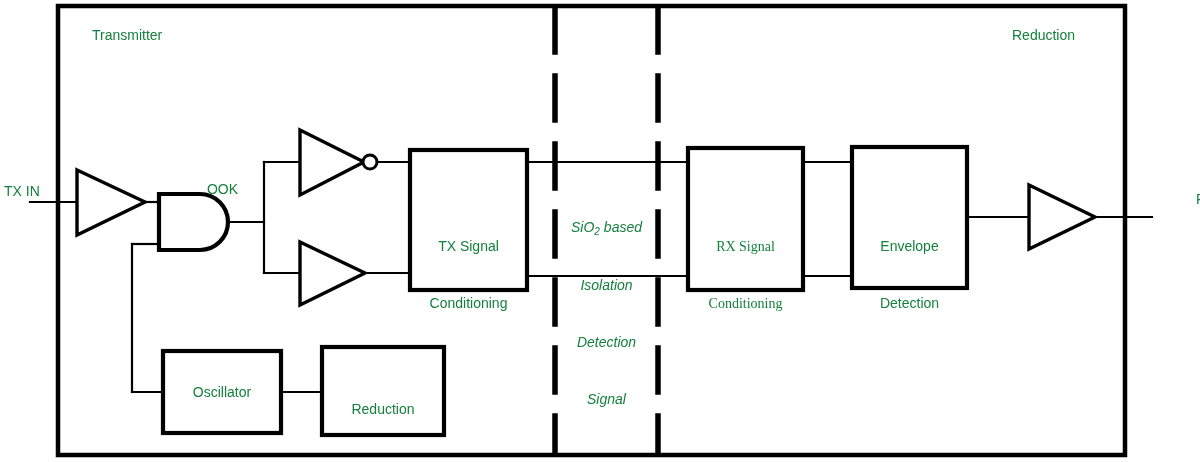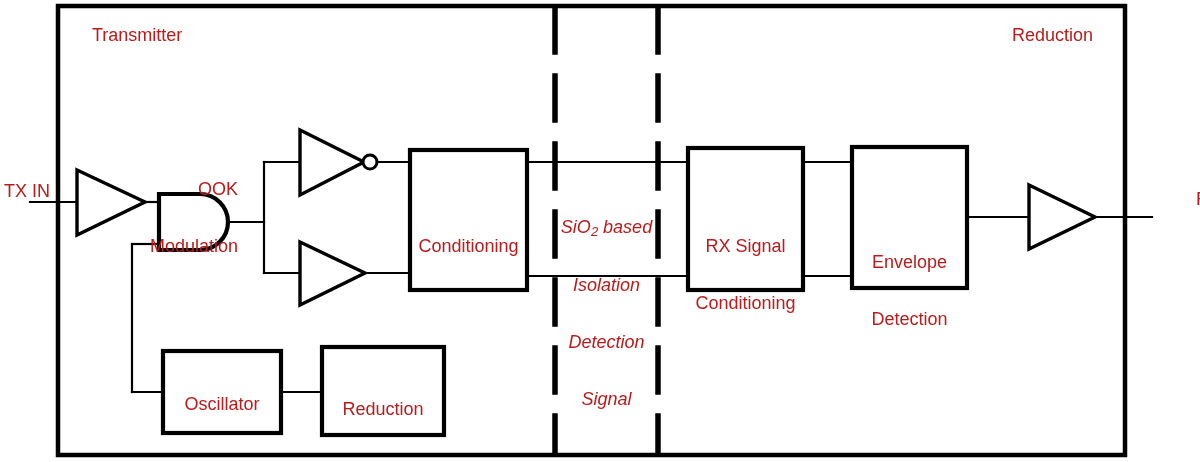--- a/index.html
+++ b/index.html
@@ -1,19 +1,19 @@
 <!DOCTYPE html>
 <html><head>
 <meta charset="utf-8">
 <style>
   html,body{margin:0;padding:0;background:#ffffff;}
   body{width:1200px;height:462px;font-family:"Liberation Sans",sans-serif;}
   #stage{position:relative;width:1200px;height:462px;overflow:hidden;background:#fff;}
   #stage svg{position:absolute;left:0;top:0;}
-  .lbl{position:absolute;color:#b91c1c;font-family:"Liberation Sans",sans-serif;font-size:18px;line-height:19px;white-space:pre;}
+  .lbl{position:absolute;color:#15803d;font-family:"Liberation Sans",sans-serif;font-size:14px;line-height:19px;white-space:pre;}
   .lbl.ctr{text-align:center;}
   sub{font-size:0.72em;vertical-align:baseline;position:relative;top:3px;}
 </style>
 </head>
 <body>
 
 <div id="stage">
 
   <svg width="1200" height="462" viewBox="0 0 1200 462">
     <g fill="none" stroke="#000" stroke-linecap="square">
@@ -76,44 +76,44 @@
   <div class="lbl" style="left:92px;top:26px;">Transmitter</div>
 
   <div class="lbl" style="left:1012px;top:26px;">Reduction</div>
 
   <div class="lbl" style="left:4px;top:182px;">TX IN</div>
 
   <div class="lbl" style="left:1196px;top:190px;">RX OUT</div>
 
   <div class="lbl ctr" style="left:118px;top:142px;width:120px;text-align:right;">
     <div>OOK</div>
-    <div>Modulation</div>
   </div>
 
   <div class="lbl ctr" style="left:410px;top:199px;width:117px;">
+    <div>TX Signal</div>
     <div>Conditioning</div>
   </div>
 
   <div class="lbl ctr" style="left:556px;top:180px;width:101px;font-style:italic;">
     <div><span>SiO</span><sub>2</sub><span> based</span></div>
     <div>Isolation</div>
     <div>Detection</div>
     <div>Signal</div>
   </div>
 
-  <div class="lbl ctr" style="left:688px;top:199px;width:115px;">
+  <div class="lbl ctr" style="left:688px;top:199px;width:115px;font-family:Liberation Serif, serif;">
     <div>RX Signal</div>
     <div>Conditioning</div>
   </div>
 
-  <div class="lbl ctr" style="left:852px;top:215px;width:115px;">
+  <div class="lbl ctr" style="left:852px;top:199px;width:115px;">
     <div>Envelope</div>
     <div>Detection</div>
   </div>
 
-  <div class="lbl ctr" style="left:163px;top:383px;width:118px;margin-top:12px;">Oscillator</div>
+  <div class="lbl ctr" style="left:163px;top:383px;width:118px;">Oscillator</div>
 
   <div class="lbl ctr" style="left:322px;top:362px;width:122px;">
     <div>Reduction</div>
     
   </div>
 
 </div>
 
 </body></html>

